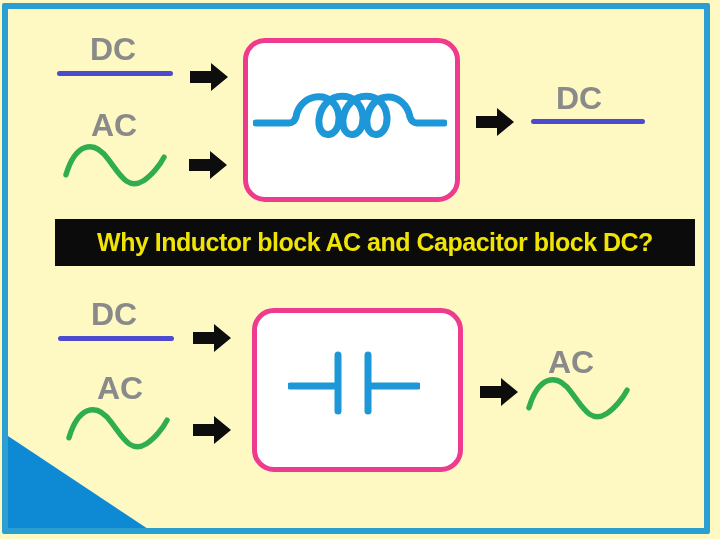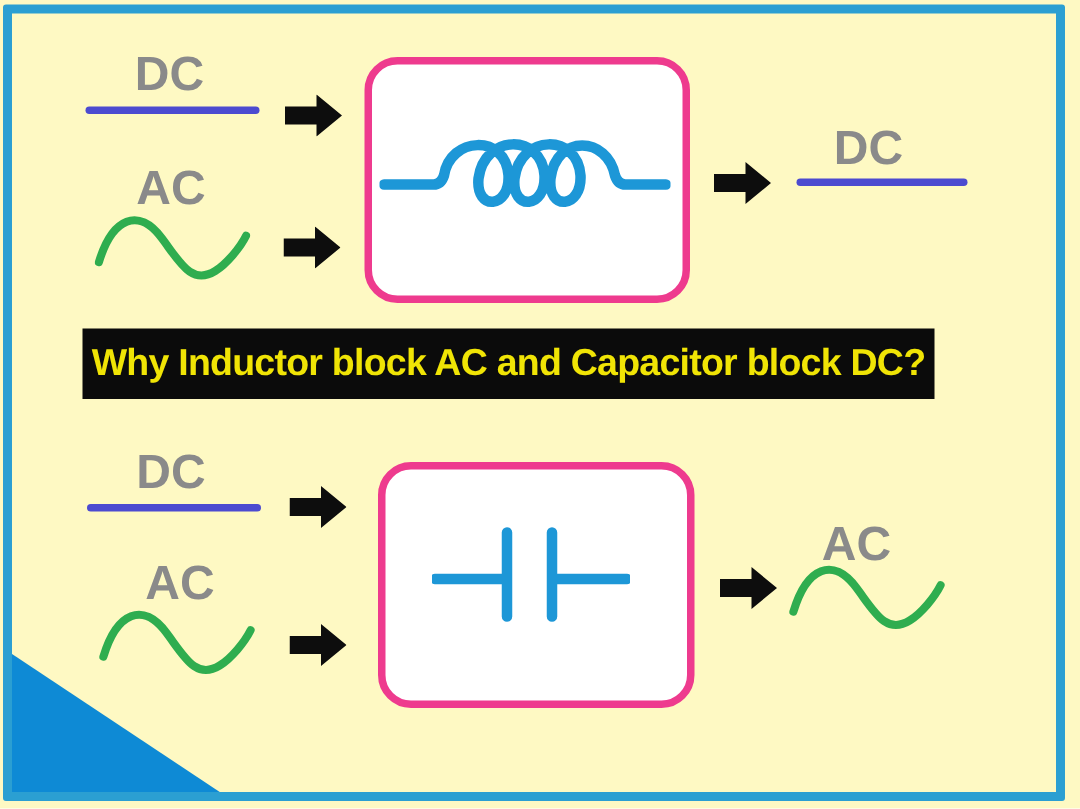--- a/index.html
+++ b/index.html
@@ -13,21 +13,21 @@
          text-align:center;letter-spacing:0px;line-height:1;}
   .dc-line{position:absolute;z-index:3;height:5px;border-radius:2.5px;background:var(--dc);}
   .sine{position:absolute;z-index:3;}
   .sine path{fill:none;stroke:var(--ac);stroke-width:5.5;stroke-linecap:round;}
   .arrow{position:absolute;z-index:3;}
   .arrow polygon{fill:var(--arrow);}
   .component-box{position:absolute;z-index:3;box-sizing:border-box;background:#fff;
          border:5px solid var(--pink);border-radius:22px;}
   .component-symbol{position:absolute;z-index:3;}
   .component-symbol path{fill:none;stroke:var(--component);stroke-width:7;stroke-linecap:round;stroke-linejoin:round;}
-  .banner{position:absolute;left:55px;top:219px;width:568px;height:47px;z-index:3;
+  .banner{position:absolute;left:55px;top:219px;width:640px;height:47px;z-index:3;
          background:var(--banner-bg);color:var(--banner-text);font-weight:bold;font-size:25px;
          letter-spacing:-0.5px;text-align:center;line-height:47px;white-space:nowrap;}
 </style>
 </head>
 <body>
 
 <div class="canvas">
 
   <div class="corner-triangle"></div>
   <div class="frame"></div>

